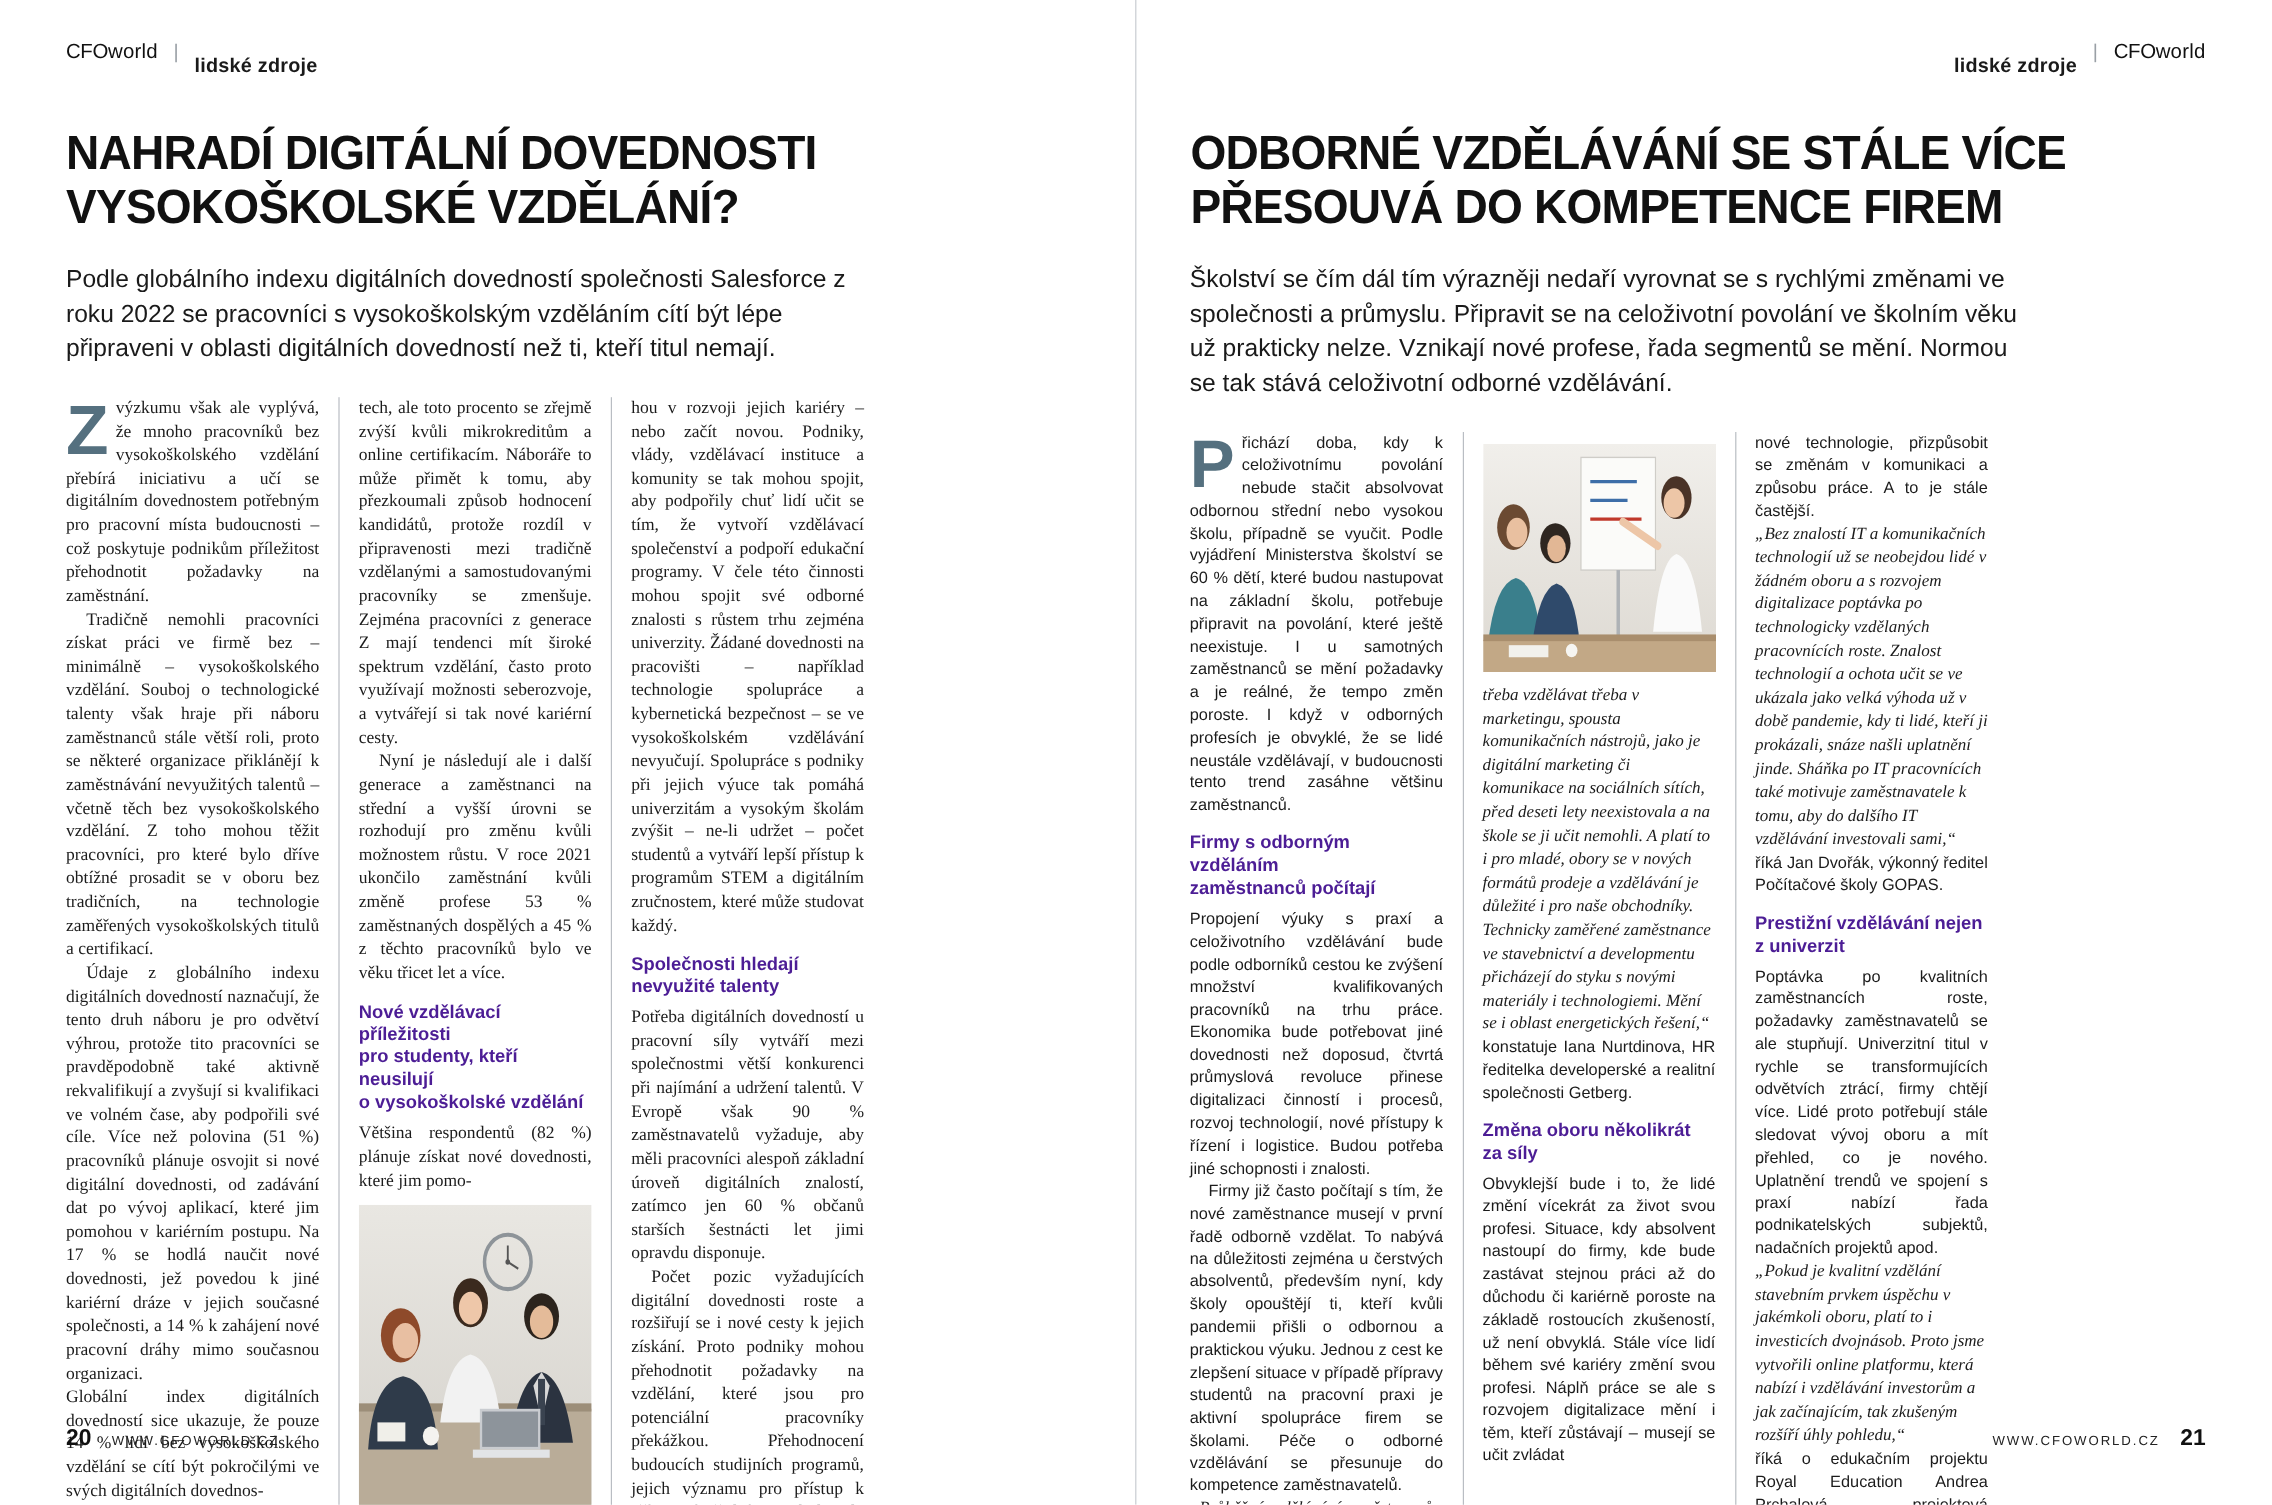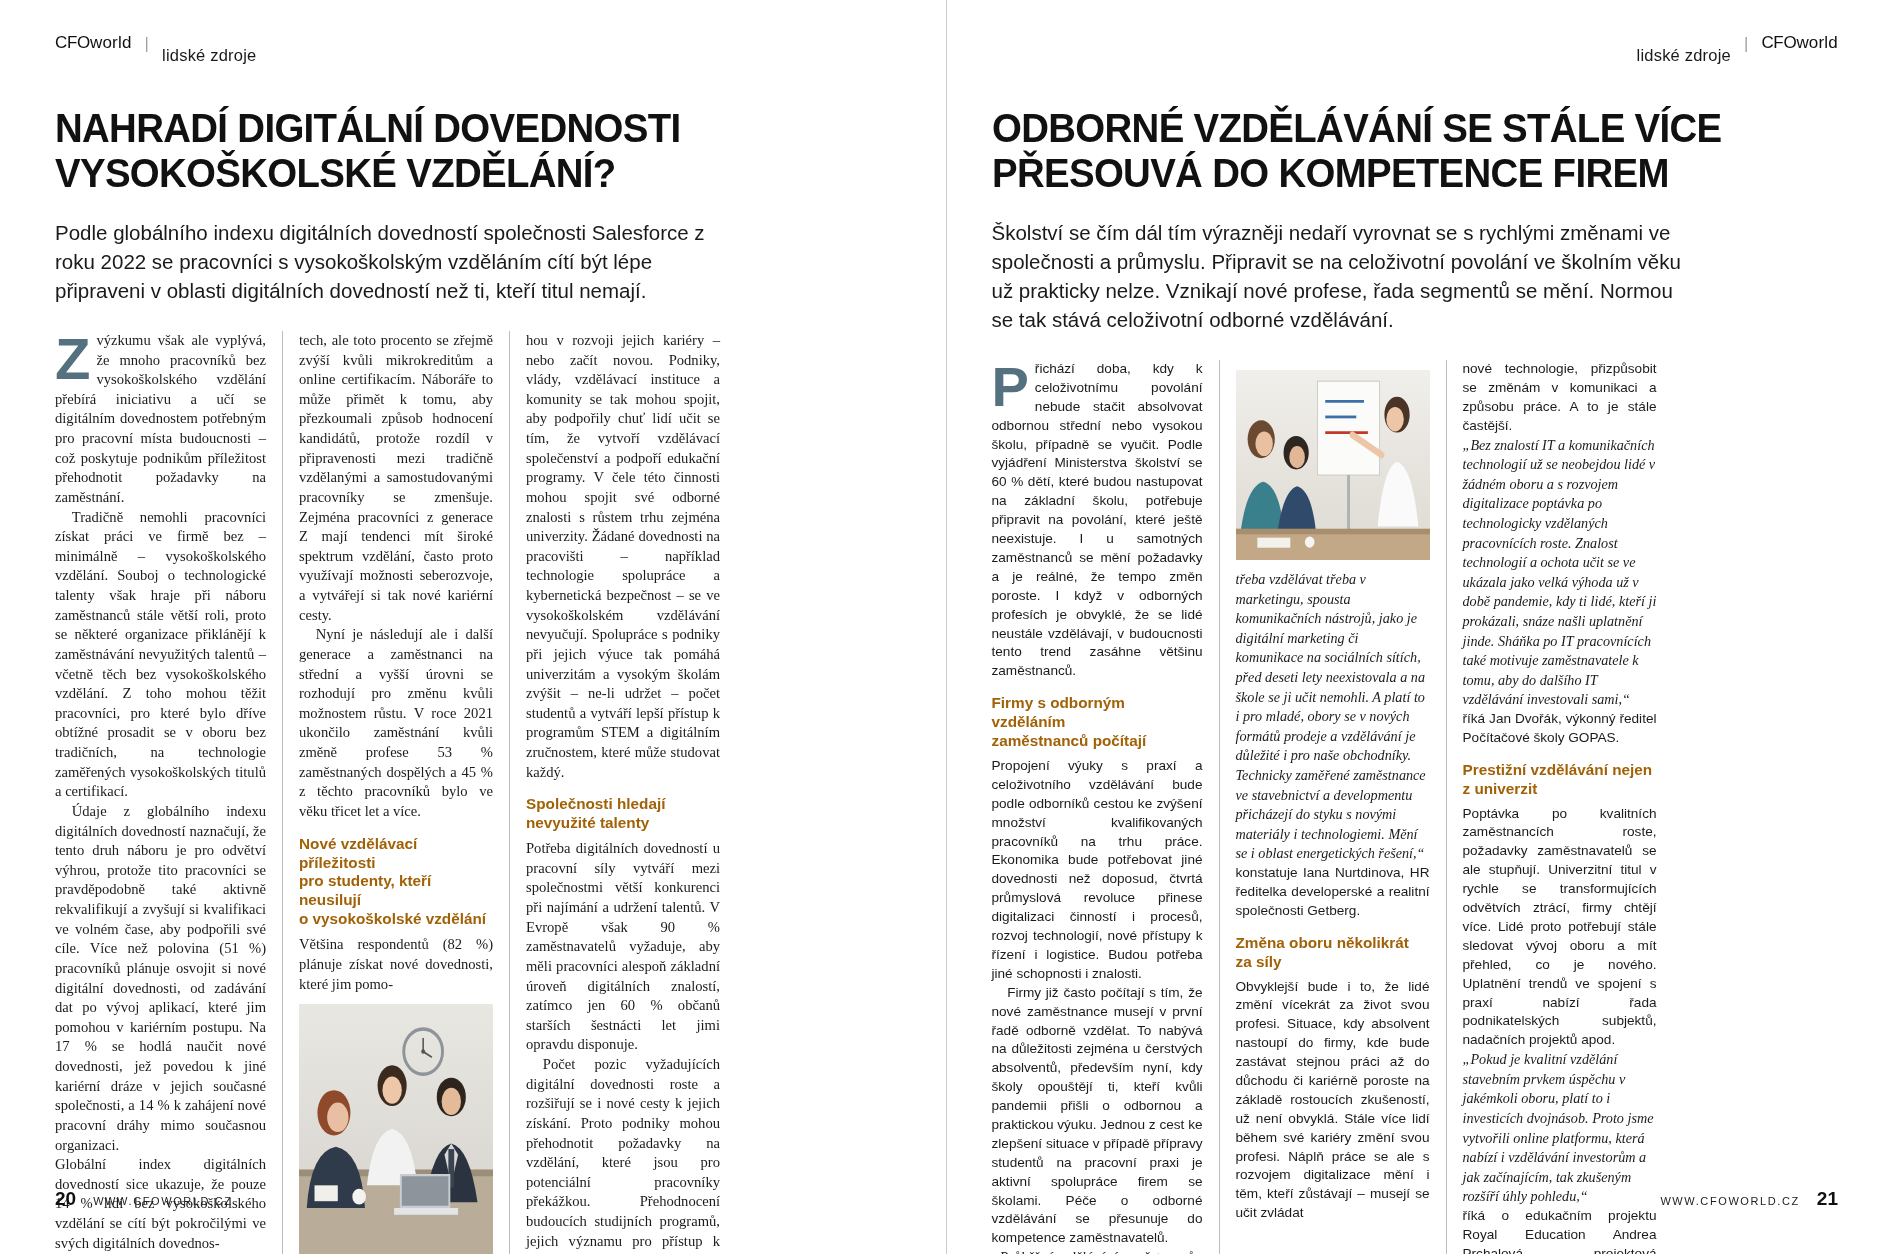--- a/index.html
+++ b/index.html
@@ -24,21 +24,21 @@
   .runhead{
     display:flex;align-items:center;height:30px;
     font-family:"Liberation Sans", sans-serif;
     font-size:16.5px;letter-spacing:.2px;color:#1a1a1a;
   }
   .runhead.rt{justify-content:flex-end;}
   .logo{font-family:"Liberation Sans", sans-serif;font-size:17px;color:#111;}
   .logo b{font-weight:normal;letter-spacing:-.3px;}
   .logo span{font-weight:normal;}
   .rh-sep{margin:0 13px;color:#9aa0a6;font-weight:300;}
-  .rh-sec{font-weight:normal;color:#1a1a1a;margin-top:24px;}
+  .rh-sec{font-weight:bold;color:#1a1a1a;margin-top:24px;}
 
   
   .headline{
     font-family:"Liberation Sans", sans-serif;
     font-weight:bold;
     font-size:40px;
     line-height:1.12;
     letter-spacing:-.7px;
     color:#111;
     margin:48px 0 0 0;
@@ -91,21 +91,21 @@
   .subhead{
     font-family:"Liberation Sans", sans-serif;
     font-weight:bold;
     font-size:15.3px;
     line-height:1.24;
     color:#111;
     margin:13px 0 6px 0;
     text-align:left;
     hyphens:none;
   }
-  .subhead.blue{color:#a16207;}
+  .subhead.blue{color:#4c1d95;}
 
   
   .pullquote{
     font-family:"Liberation Serif", serif;
     font-style:italic;
     font-size:14.2px;
     line-height:1.38;
     color:#1b1b1b;
     text-align:left;
     margin:0;

